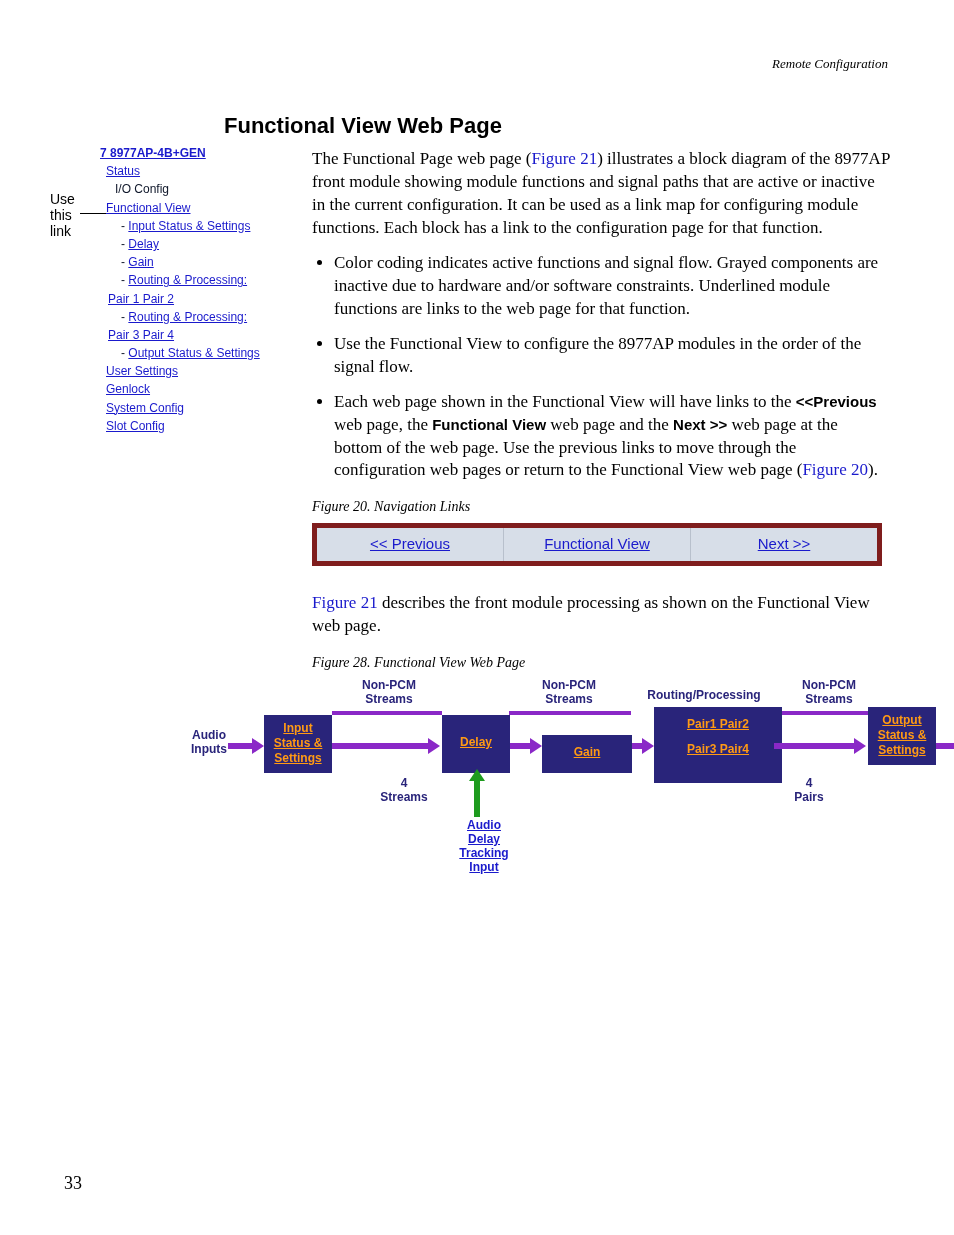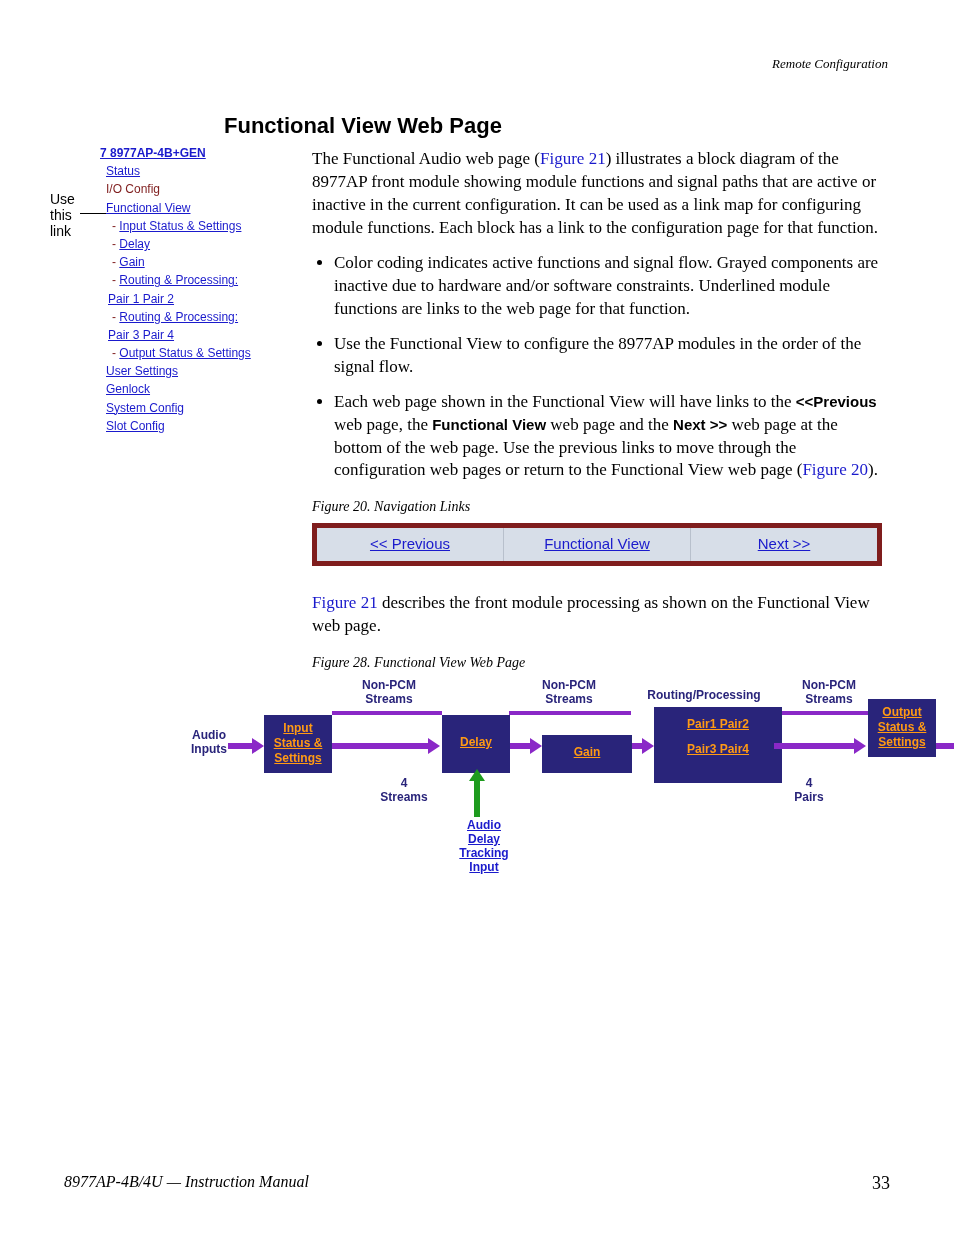--- a/index.html
+++ b/index.html
@@ -72,21 +72,21 @@
     height: 1px;
     background: #000;
   }
   .sidebar ul {
     list-style: none;
     margin: 0 0 0 56px;
     padding: 0;
   }
   .sidebar ul li { margin-bottom: 2px; white-space: nowrap; }
   .sidebar a { color: #1a1acc; text-decoration: underline; }
-  .sidebar .nolink { color: #7f1d1d; text-decoration: none; }
+  .sidebar .nolink { color: #0f172a; text-decoration: none; margin-left: 9px; }
   .sidebar .indent { margin-left: 6px; }
   .sidebar .subindent { margin-left: 2px; }
 
   
   .navbar-fig {
     display: flex;
     width: 560px;
     border: 5px solid #7f1d1d;
     background: #d7dee8;
   }
@@ -202,21 +202,21 @@
       <li><a>System Config</a></li>
       <li><a>Slot Config</a></li>
     </ul>
   </div>
 
   <div class="main-col">
     <h2 class="section-title">Functional View Web Page</h2>
 
     <div style="margin-left:88px;">
       <p class="intro-para">
-        <span>The Functional Audio web page (</span><span class="link">Figure 21</span><span>) illustrates a block diagram of the 8977AP front module showing module functions and signal paths that are active or inactive in the current configuration. It can be used as a link map for configuring module functions. Each block has a link to the configuration page for that function.</span>
+        <span>The Functional Page web page (</span><span class="link">Figure 21</span><span>) illustrates a block diagram of the 8977AP front module showing module functions and signal paths that are active or inactive in the current configuration. It can be used as a link map for configuring module functions. Each block has a link to the configuration page for that function.</span>
       </p>
 
       <ul class="bullets">
         <li>Color coding indicates active functions and signal flow. Grayed components are inactive due to hardware and/or software constraints. Underlined module functions are links to the web page for that function.</li>
         <li>Use the Functional View to configure the 8977AP modules in the order of the signal flow.</li>
         <li>
           <span>Each web page shown in the Functional View will have links to the </span><span class="bold-sans">&lt;&lt;Previous</span><span> web page, the </span><span class="bold-sans">Functional View</span><span> web page and the </span><span class="bold-sans">Next &gt;&gt;</span><span> web page at the bottom of the web page. Use the previous links to move through the configuration web pages or return to the Functional View web page (</span><span class="link">Figure 20</span><span>).</span>
         </li>
       </ul>
 
@@ -273,21 +273,21 @@
 
       <div class="arrow-h" style="left:448px; top:64px; width:10px;"></div>
 
       <div class="blk" style="left:470px; top:28px; width:128px; height:76px; padding-top:8px;">
         <span class="u" style="background:#29247a; display:inline-block; padding:2px 6px; margin-bottom:6px;">Pair1 Pair2</span>
         <span class="u" style="background:#29247a; display:inline-block; padding:2px 6px;">Pair3 Pair4</span>
       </div>
 
       <div class="arrow-h" style="left:590px; top:64px; width:80px;"></div>
 
-      <div class="blk" style="left:684px; top:20px; width:68px; height:58px;">
+      <div class="blk" style="left:684px; top:28px; width:68px; height:58px;">
         <span class="u" style="white-space:pre;">Output
 Status &amp;
 Settings</span>
       </div>
 
       <div class="arrow-h" style="left:752px; top:64px; width:20px;"></div>
 
       <div class="lbl" style="left:190px; top:98px; width:60px; white-space:pre;">4
 Streams</div>
 
@@ -298,17 +298,16 @@
 
       <div class="lbl" style="left:260px; top:140px; width:80px; text-decoration:underline; color:#1a1acc; white-space:pre;">Audio
 Delay
 Tracking
 Input</div>
 
     </div>
   </div>
 
   <div class="footer">
-    <span>8977AP-4B/4U — Instruction Manual</span>
     <span class="pn">33</span>
   </div>
 
 </div>
 
 </body></html>

